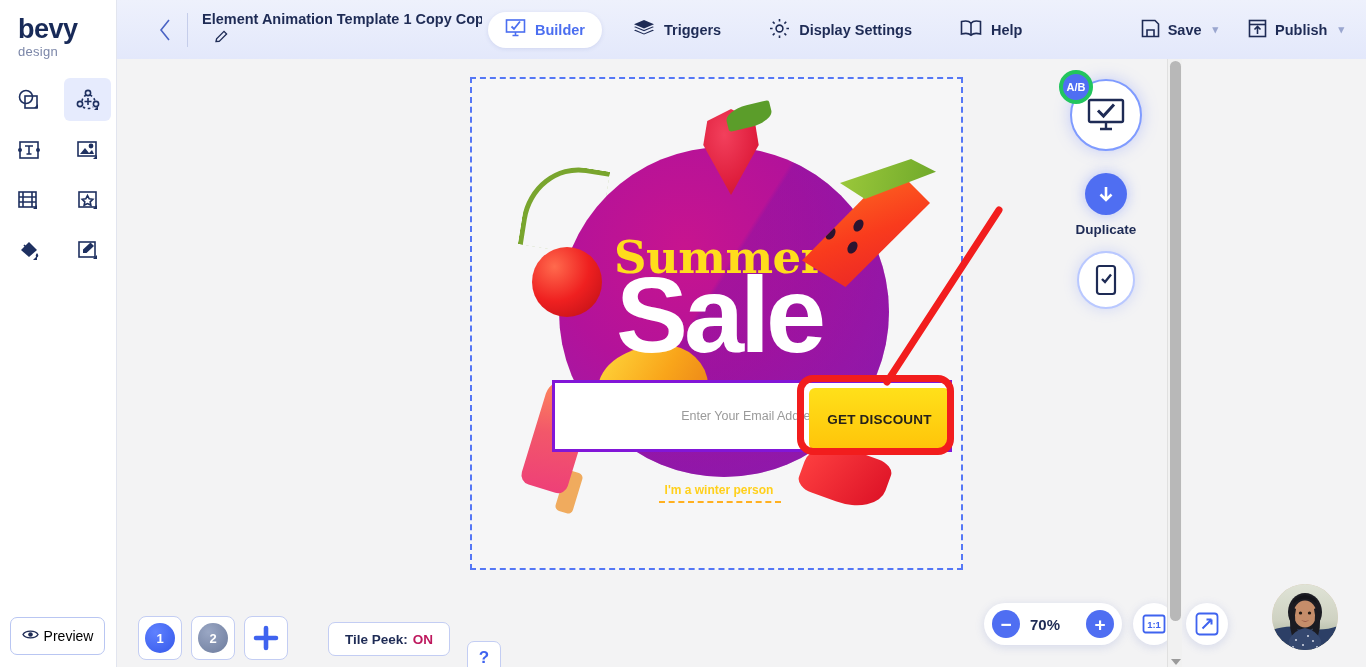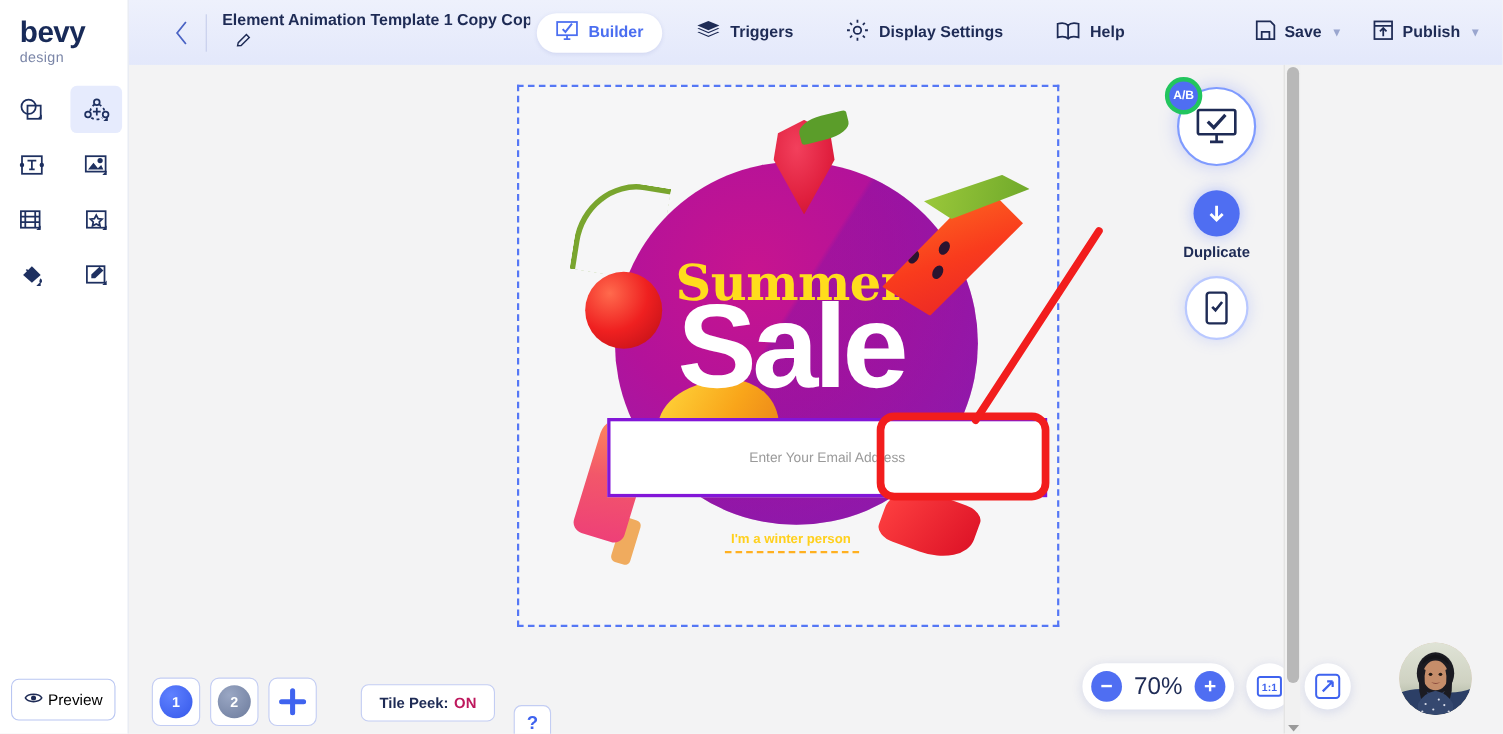--- a/index.html
+++ b/index.html
@@ -325,21 +325,21 @@
     height: 42px; padding: 0 8px; border-radius: 21px;
     background: #fff; box-shadow: 0 2px 10px rgba(70,95,190,.18);
     display: flex; align-items: center; gap: 10px;
   }
   .zoom-round {
     width: 28px; height: 28px; border-radius: 50%;
     background: #4f6ef2; color: #fff;
     display: flex; align-items: center; justify-content: center;
     font-size: 19px; font-weight: bold; cursor: pointer; line-height: 1;
   }
-  .zoom-val { font-size: 22px; font-weight: normal; color: #1e2b55; min-width: 46px; text-align: center; }
+  .zoom-val { font-size: 15px; font-weight: bold; color: #1e2b55; min-width: 46px; }
   .zoom-sq {
     width: 42px; height: 42px; border-radius: 50%;
     background: #fff; box-shadow: 0 2px 10px rgba(70,95,190,.18);
     display: flex; align-items: center; justify-content: center; cursor: pointer;
   }
   .avatar {
     position: absolute; right: 28px; bottom: 17px;
     width: 66px; height: 66px; border-radius: 50%;
     overflow: hidden; pointer-events: auto; cursor: pointer;
     background: #d8c9b4;
@@ -557,20 +557,21 @@
         <div class="fruit sunglass">
           <div class="lens l"></div>
             <div class="lens r"></div>
         </div>
 
         <div class="summer-txt">Summer</div>
         <div class="sale-txt">Sale</div>
 
         <div class="email-row">
           <input class="email-input" type="text" placeholder="Enter Your Email Address" style="">
+          <button class="discount-btn">GET DISCOUNT</button>
         </div>
         <div class="btn-highlight"></div>
 
         <div class="winter-link">I'm a winter person</div>
         <div class="winter-underline"></div>
       </div>
     </div>
 
     <svg class="annot-arrow" width="130" height="185">
       <line x1="122" y1="6" x2="10" y2="178" stroke="#f21d1d" stroke-width="7" stroke-linecap="round"></line>

